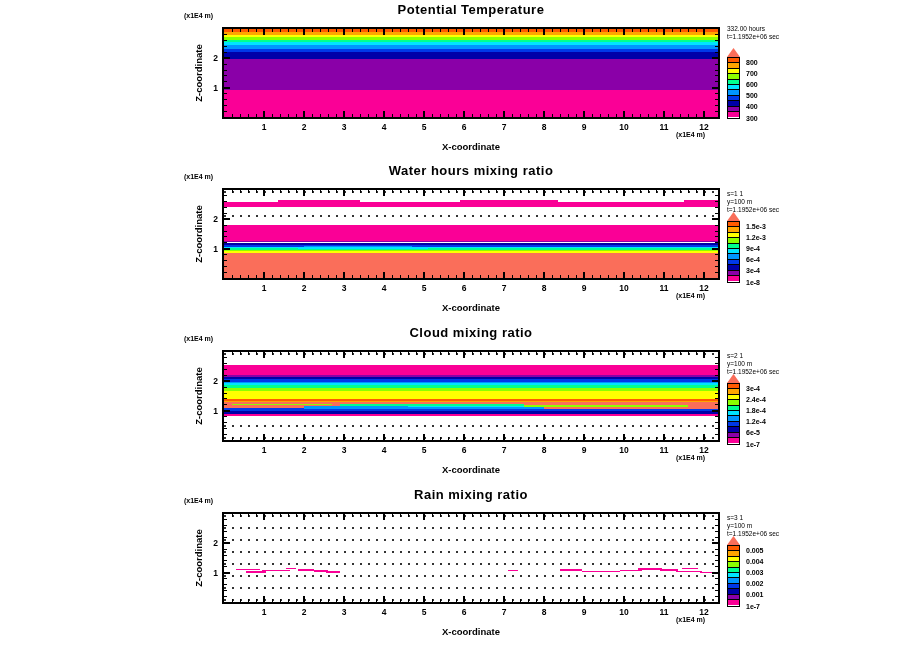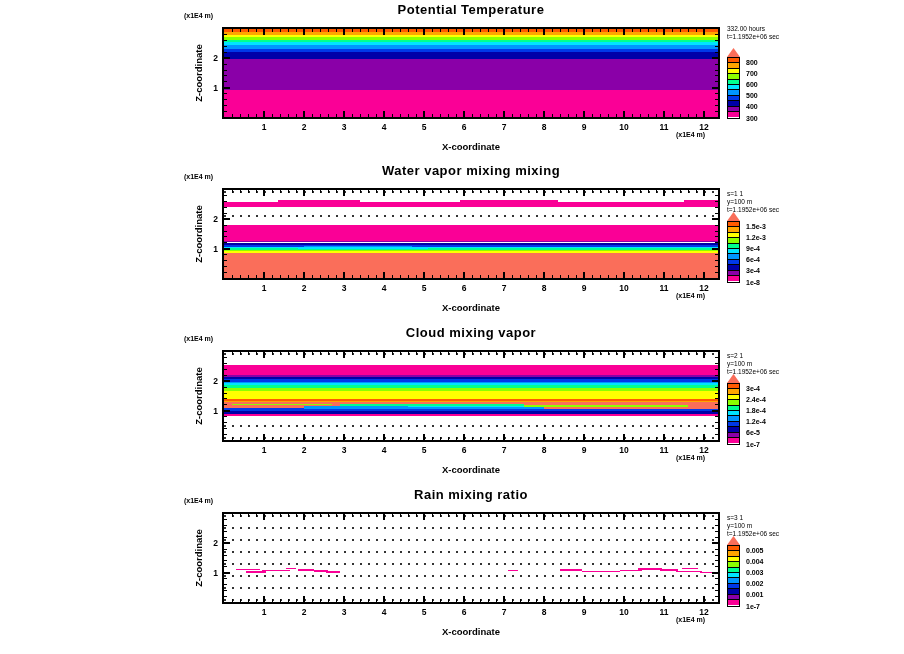--- a/index.html
+++ b/index.html
@@ -217,21 +217,21 @@
         <div style="height: 9.09091%; background: rgb(250, 0, 150);"></div>
       </div>
       <div class="abs t-cbl nowrap" style="left: 746px; top: 58.6px;">800</div>
       <div class="abs t-cbl nowrap" style="left: 746px; top: 69.8px;">700</div>
       <div class="abs t-cbl nowrap" style="left: 746px; top: 81px;">600</div>
       <div class="abs t-cbl nowrap" style="left: 746px; top: 92.2px;">500</div>
       <div class="abs t-cbl nowrap" style="left: 746px; top: 103.4px;">400</div>
       <div class="abs t-cbl nowrap" style="left: 746px; top: 114.6px;">300</div>
     </div>
     <div class="abs" style="left: 0px; top: 0px; width: 904px; height: 0px;">
-      <div class="abs t-title" style="left: 224px; top: 163px; width: 494px; text-align: center;">Water vapor mixing mixing</div>
+      <div class="abs t-title" style="left: 224px; top: 163px; width: 494px; text-align: center;">Water hours mixing ratio</div>
       <div class="abs t-unit" style="left: 184px; top: 173px;">(x1E4 m)</div>
       <div class="abs t-axis nowrap" style="left: 198px; top: 234px; transform: translate(-50%, -50%) rotate(-90deg);">Z-coordinate</div>
       <div class="abs t-tick" style="left: 204px; top: 243.667px; width: 14px; text-align: right;">1</div>
       <div class="abs t-tick" style="left: 204px; top: 214.333px; width: 14px; text-align: right;">2</div>
       <div class="abs plot" style="left: 224px; top: 190px; width: 494px; height: 88px; background: radial-gradient(circle, rgb(51, 51, 51) 0.9px, transparent 1.1px) 5px 8px / 8px 12px rgb(255, 255, 255); overflow: hidden;">
         <div class="abs" style="left: 0px; width: 494px; top: 63.0667px; height: 24.9333px; background: rgb(250, 110, 90);"></div>
         <div class="abs" style="left: 0px; width: 494px; top: 61.3067px; height: 1.76px; background: rgb(255, 255, 0);"></div>
         <div class="abs" style="left: 0px; width: 494px; top: 59.84px; height: 1.46667px; background: rgb(140, 255, 0);"></div>
         <div class="abs" style="left: 0px; width: 494px; top: 58.3733px; height: 1.46667px; background: rgb(0, 255, 144);"></div>
         <div class="abs" style="left: 0px; width: 494px; top: 56.9067px; height: 1.46667px; background: rgb(0, 228, 255);"></div>
@@ -426,21 +426,21 @@
         <div style="height: 9.09091%; background: rgb(250, 0, 150);"></div>
       </div>
       <div class="abs t-cbl nowrap" style="left: 746px; top: 222.6px;">1.5e-3</div>
       <div class="abs t-cbl nowrap" style="left: 746px; top: 233.8px;">1.2e-3</div>
       <div class="abs t-cbl nowrap" style="left: 746px; top: 245px;">9e-4</div>
       <div class="abs t-cbl nowrap" style="left: 746px; top: 256.2px;">6e-4</div>
       <div class="abs t-cbl nowrap" style="left: 746px; top: 267.4px;">3e-4</div>
       <div class="abs t-cbl nowrap" style="left: 746px; top: 278.6px;">1e-8</div>
     </div>
     <div class="abs" style="left: 0px; top: 0px; width: 904px; height: 0px;">
-      <div class="abs t-title" style="left: 224px; top: 325px; width: 494px; text-align: center;">Cloud mixing vapor</div>
+      <div class="abs t-title" style="left: 224px; top: 325px; width: 494px; text-align: center;">Cloud mixing ratio</div>
       <div class="abs t-unit" style="left: 184px; top: 335px;">(x1E4 m)</div>
       <div class="abs t-axis nowrap" style="left: 198px; top: 396px; transform: translate(-50%, -50%) rotate(-90deg);">Z-coordinate</div>
       <div class="abs t-tick" style="left: 204px; top: 405.667px; width: 14px; text-align: right;">1</div>
       <div class="abs t-tick" style="left: 204px; top: 376.333px; width: 14px; text-align: right;">2</div>
       <div class="abs plot" style="left: 224px; top: 352px; width: 494px; height: 88px; background: radial-gradient(circle, rgb(51, 51, 51) 0.9px, transparent 1.1px) 5px 8px / 8px 12px rgb(255, 255, 255); overflow: hidden;">
         <div class="abs" style="left: 0px; width: 494px; top: 61.6px; height: 2.34667px; background: rgb(250, 0, 150);"></div>
         <div class="abs" style="left: 0px; width: 494px; top: 58.6667px; height: 2.93333px; background: rgb(0, 0, 168);"></div>
         <div class="abs" style="left: 0px; width: 494px; top: 56.0267px; height: 2.64px; background: rgb(0, 56, 232);"></div>
         <div class="abs" style="left: 0px; width: 494px; top: 49.8667px; height: 6.16px; background: rgb(250, 110, 90);"></div>
         <div class="abs" style="left: 0px; width: 494px; top: 46.9333px; height: 2.93333px; background: rgb(255, 90, 0);"></div>

